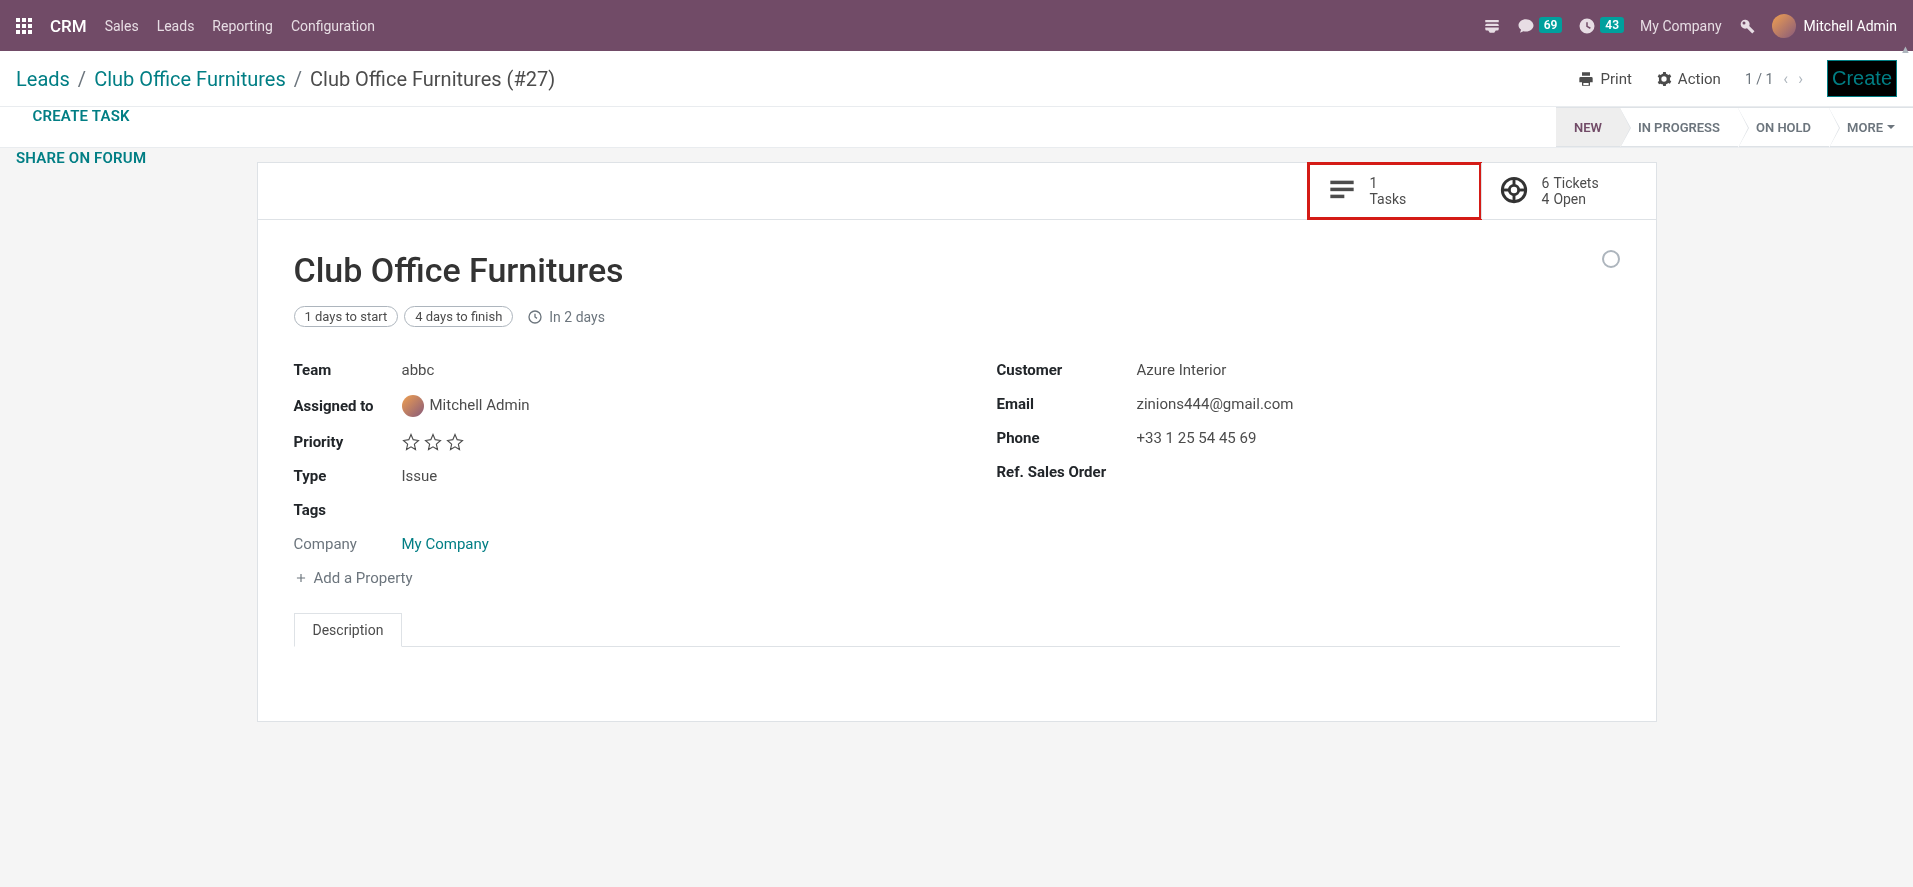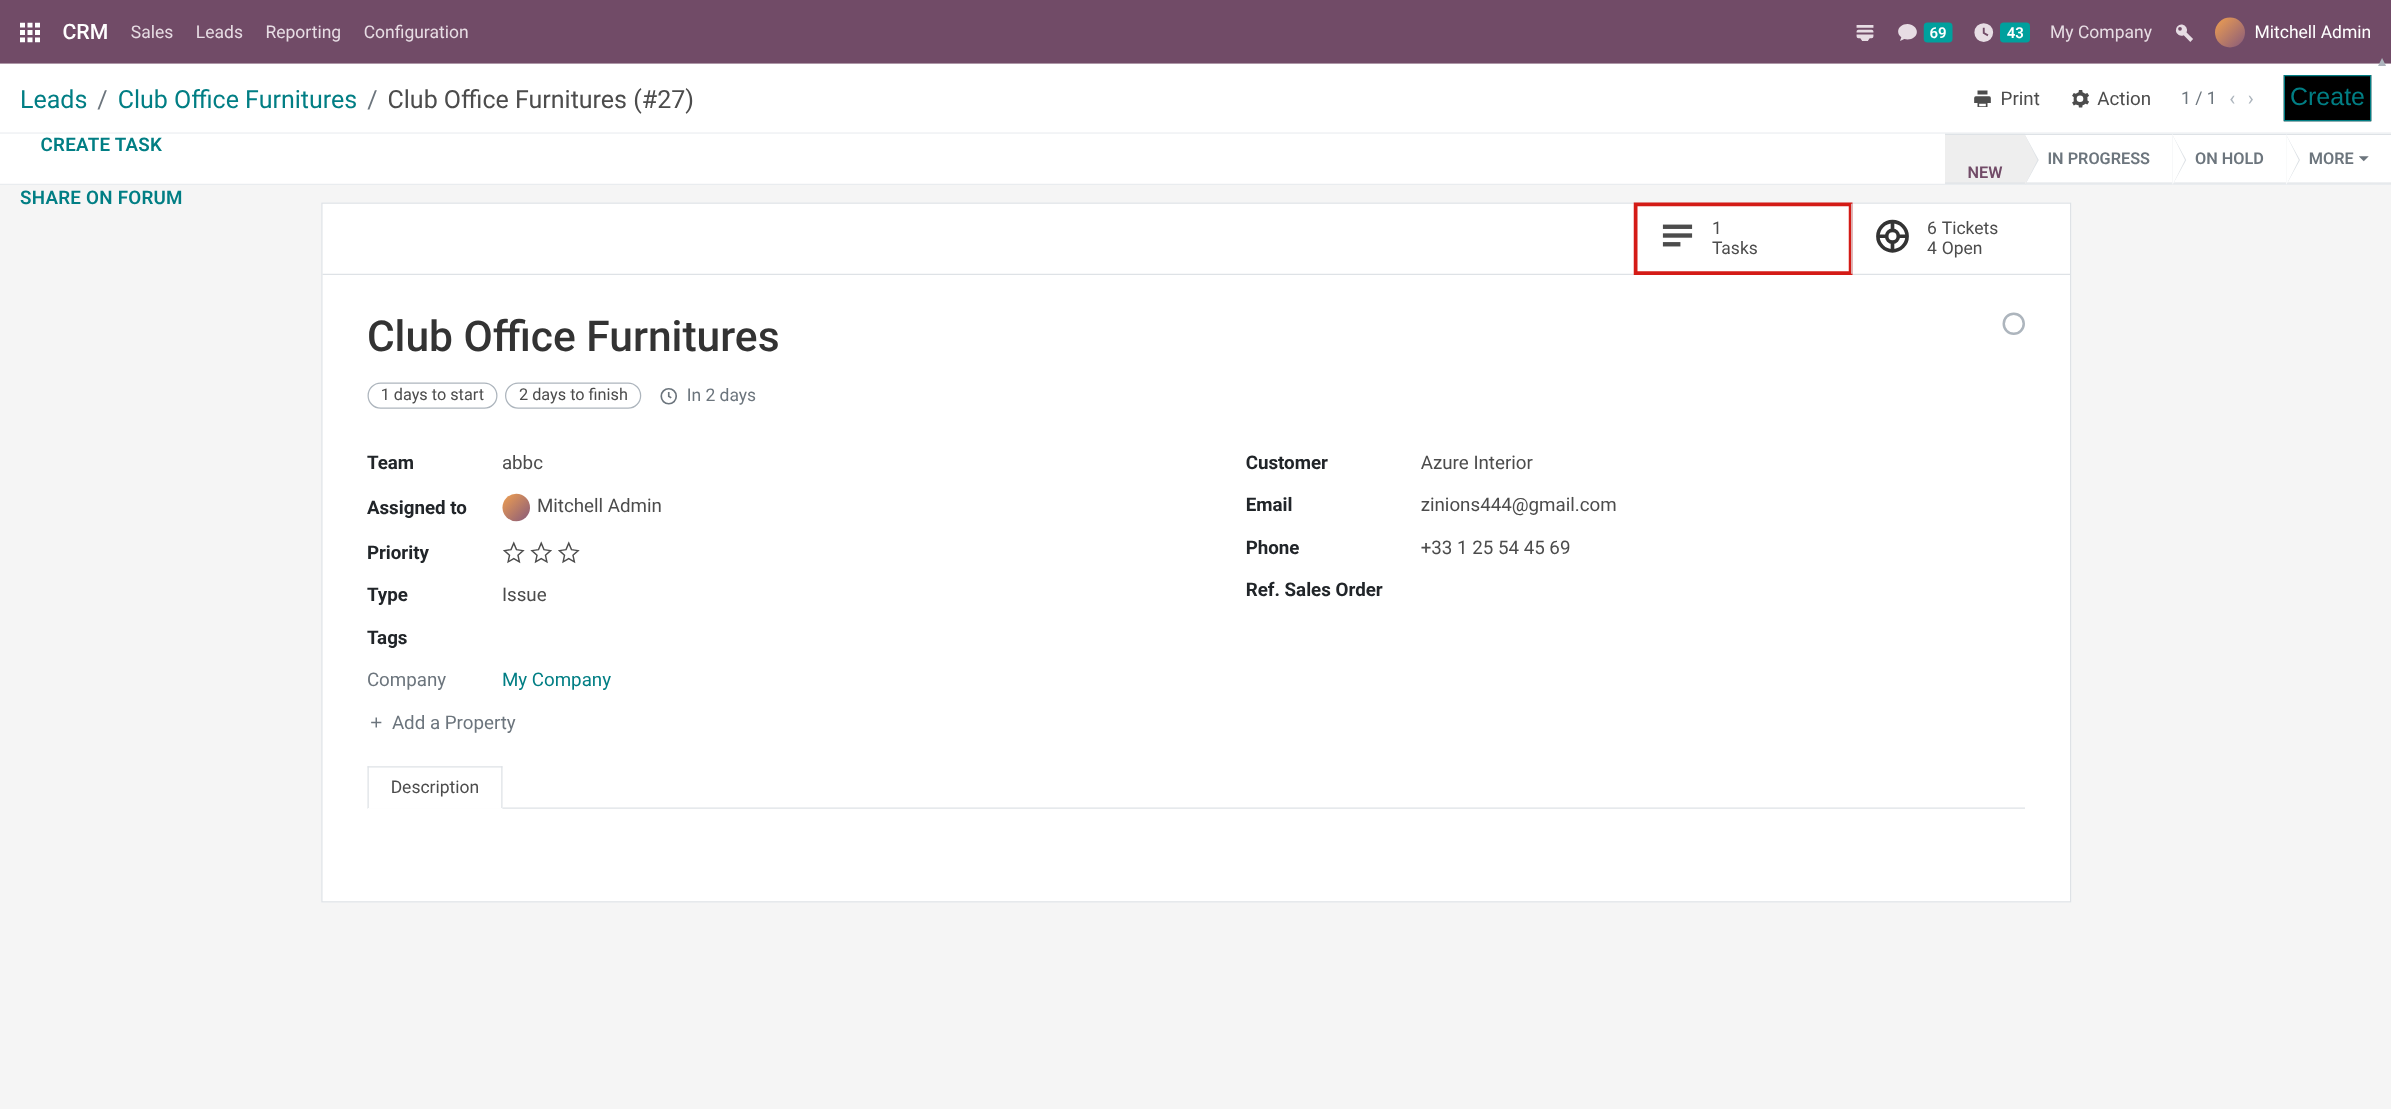--- a/index.html
+++ b/index.html
@@ -36,21 +36,21 @@
   .pager-arrow { color: #adb5bd; font-size: 16px; cursor:pointer; }
   .create-btn { border: 1px solid #017E84; color: #017E84; background: #000000; padding: 6px 4px; font-size: 20px; cursor: pointer; }
 
   
   .action-row { background: #fff; border-bottom: 1px solid #e9ecef; display: flex; align-items: stretch; padding-left: 16px; height: 41px; }
   .action-left { display: flex; align-items: center; gap: 24px; flex-direction: column; }
   .action-btn { color: #017E84; font-weight: 600; font-size: 15px; cursor: pointer; letter-spacing: 0.2px; }
   .action-spacer { flex: 1; }
   .status-bar { display: flex; align-items: stretch; }
   .status-pill { display: flex; align-items: center; padding: 0 18px; color: #6c757d; font-size: 13px; font-weight: 600; position: relative; background: #fff; border-top:1px solid #dee2e6; border-bottom:1px solid #dee2e6; }
-  .status-pill.active { color: #714B67; background: #eeeeee; align-items: flex-end; }
+  .status-pill.active { color: #714B67; background: #eeeeee; }
   .status-pill::after { content: ""; position: absolute; right: -10px; top: 0; width: 0; height: 0; border-top: 20px solid transparent; border-bottom: 20px solid transparent; border-left: 10px solid #fff; z-index: 2; }
   .status-pill.active::after { border-left-color: #eeeeee; }
   .status-pill::before { content: ""; position: absolute; right: -11px; top: 0; width: 0; height: 0; border-top: 20px solid transparent; border-bottom: 20px solid transparent; border-left: 11px solid #dee2e6; z-index: 1; }
   .status-pill:last-child::after, .status-pill:last-child::before { display: none; }
   .caret-down { display:inline-block; margin-left:4px; border-left:4px solid transparent; border-right:4px solid transparent; border-top:4px solid #6c757d; vertical-align: middle;}
 
   
   .main { padding: 14px 0; display: flex; justify-content: center; }
   .card { background: #fff; border: 1px solid #dee2e6; width: 1400px; min-height: 560px; position: relative; }
   .card-top-boxes { display: flex; justify-content: flex-end; border-bottom: 1px solid #dee2e6; }
@@ -241,21 +241,21 @@
         </div>
       </div>
     </div>
 
     <div class="card-body">
       <div class="circle-ind"></div>
       <h1 class="rec-title">Club Office Furnitures</h1>
 
       <div class="chips">
         <span class="chip">1 days to start</span>
-        <span class="chip">2 days to finish</span>
+        <span class="chip">4 days to finish</span>
         <span class="sched">
           <svg width="16" height="16" viewBox="0 0 24 24">
               <circle cx="12" cy="12" r="9" fill="none" stroke="#6c757d" stroke-width="2"></circle>
               <path d="M12 7v5l3 2" fill="none" stroke="#6c757d" stroke-width="2"></path>
             </svg>
           <span>In 2 days</span>
         </span>
       </div>
 
       <div class="fields">

